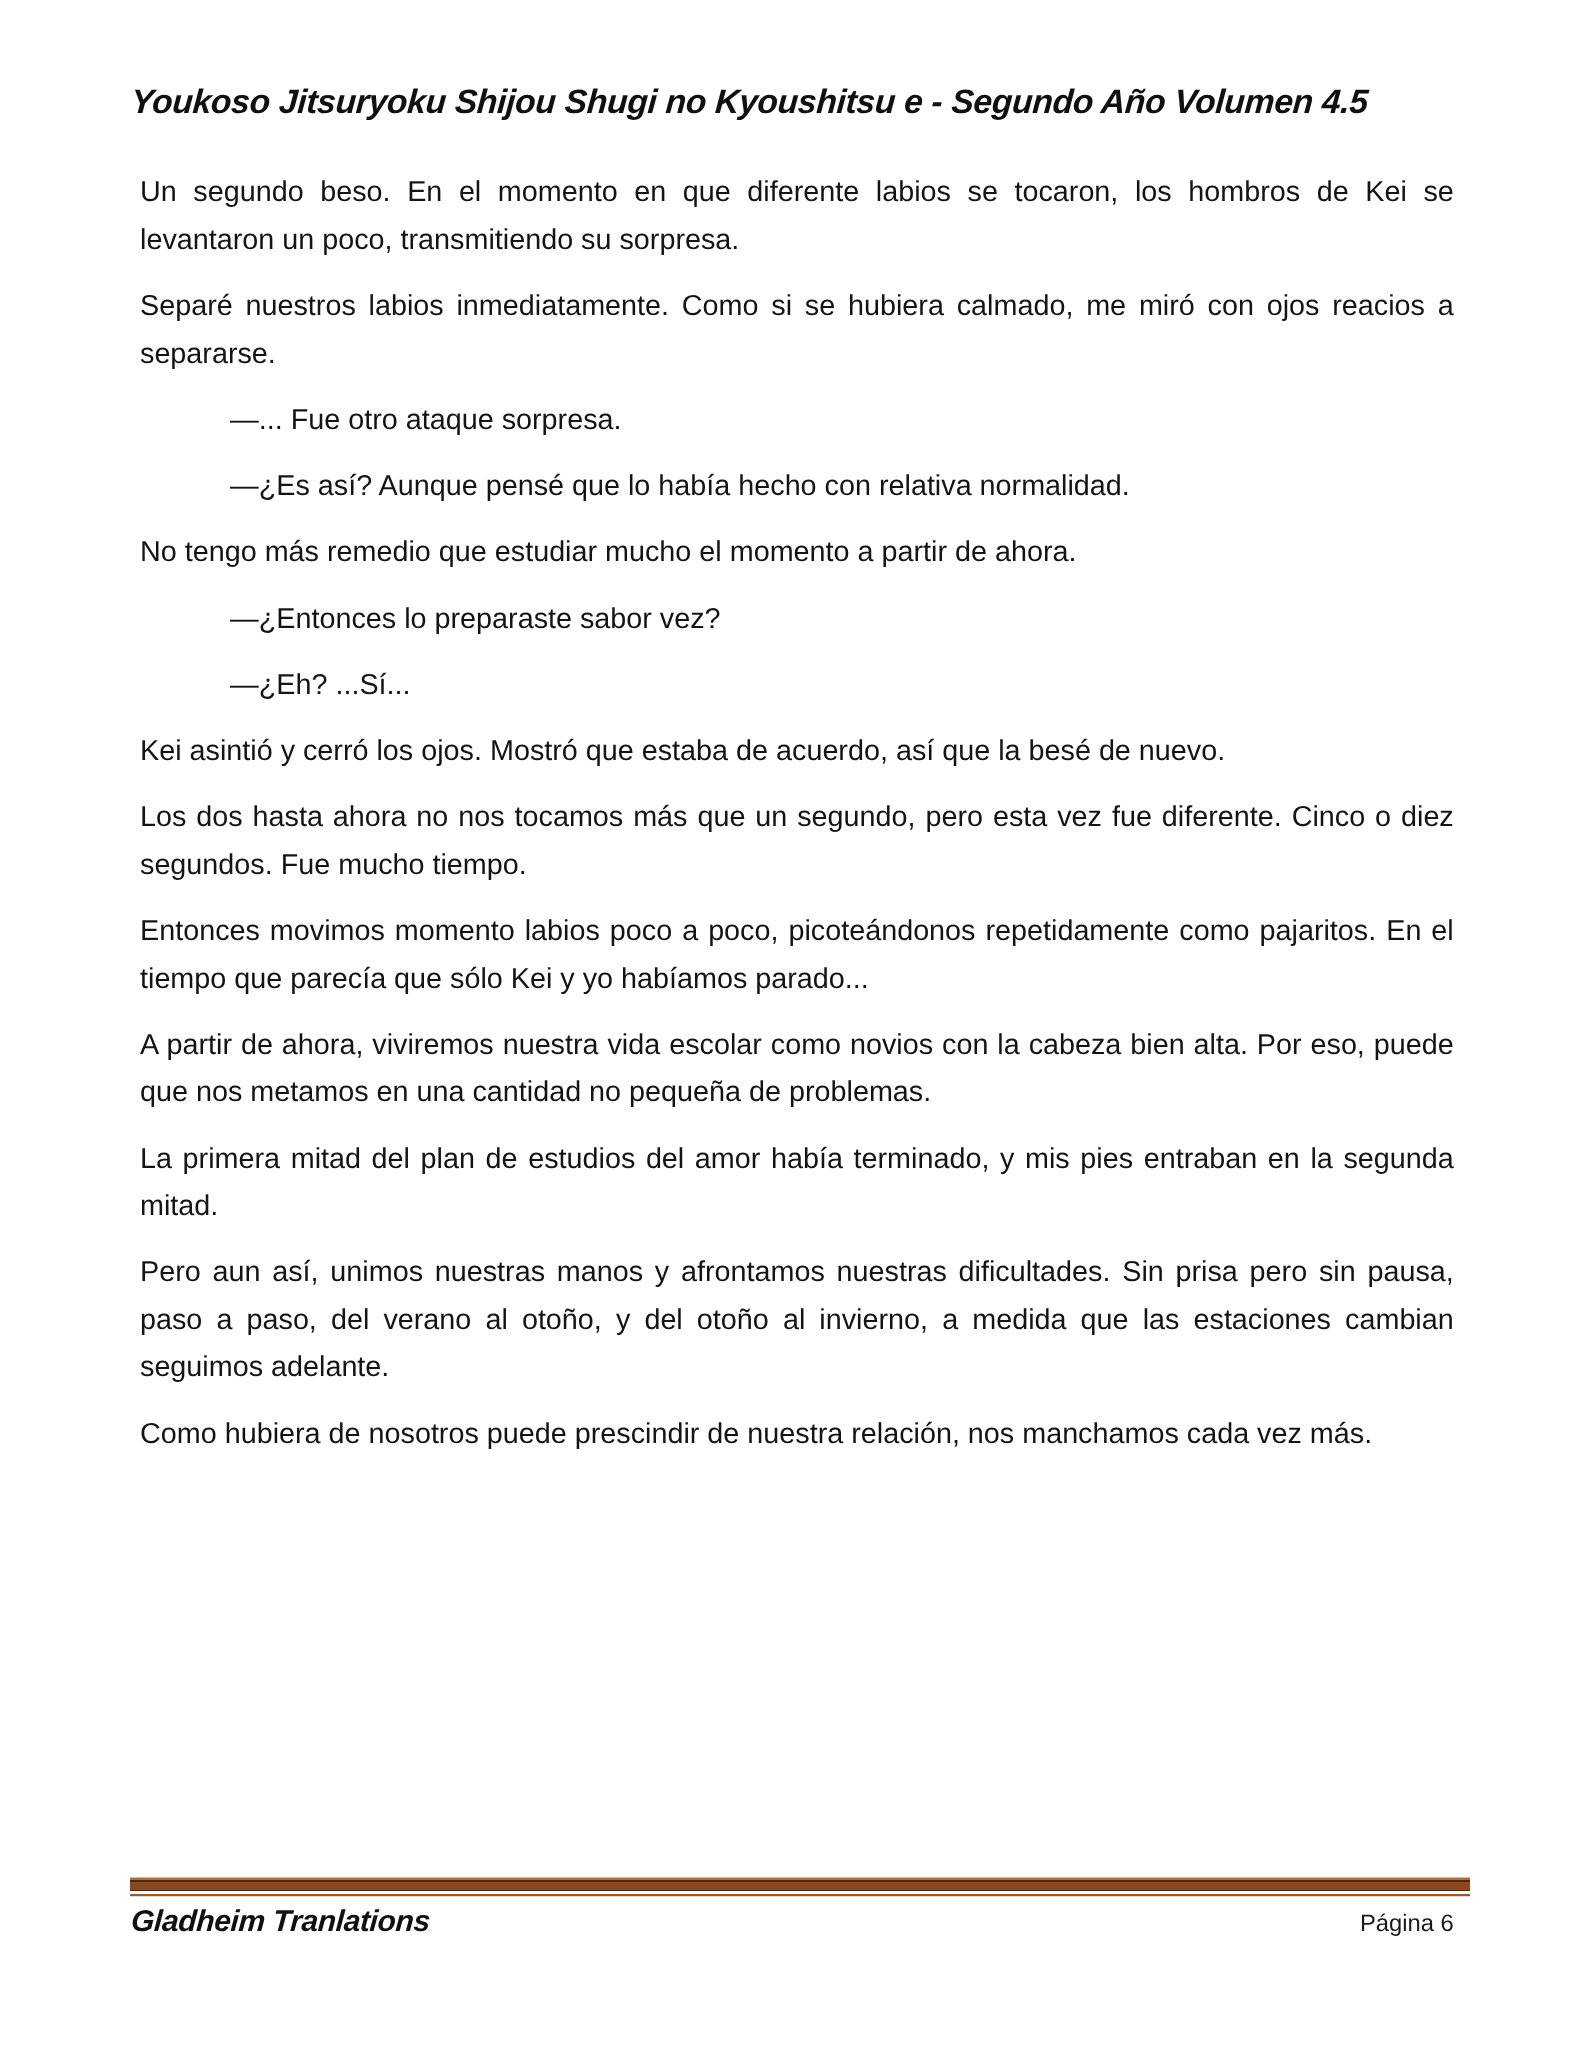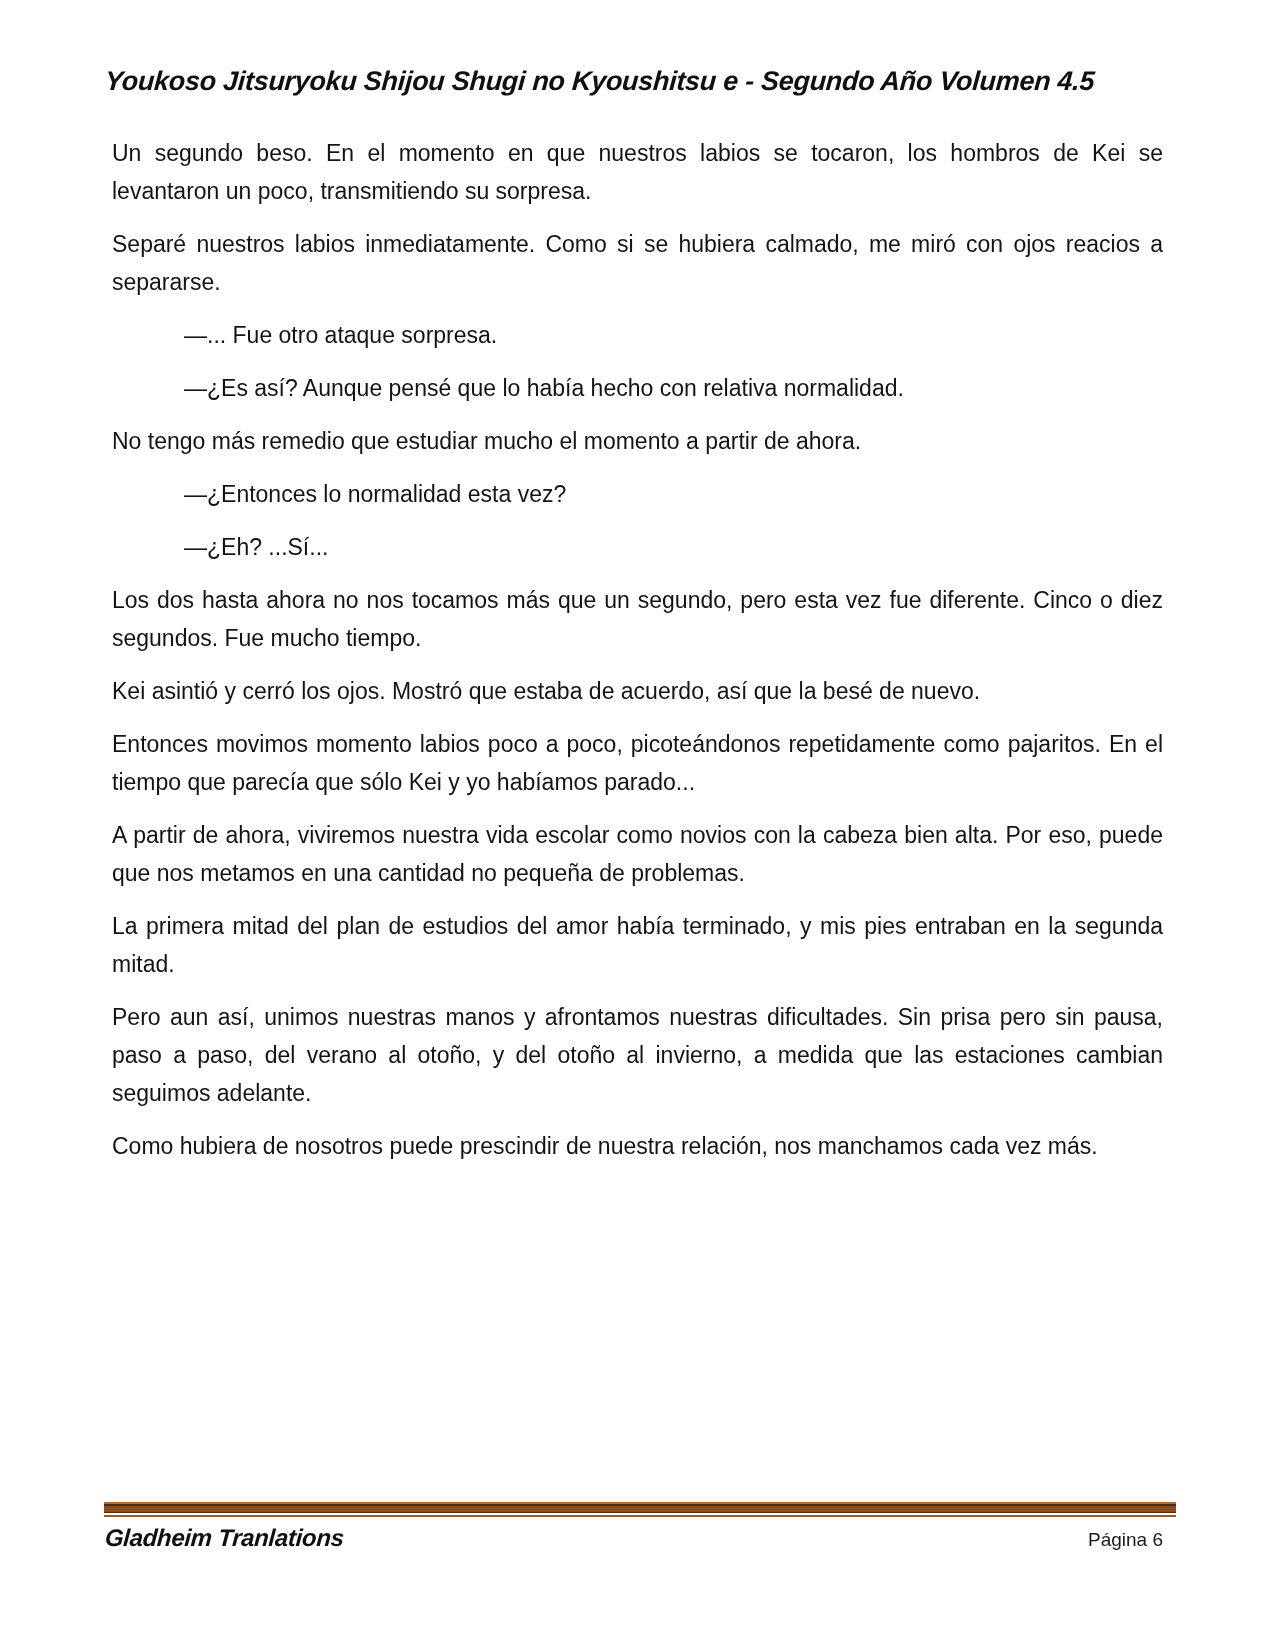--- a/index.html
+++ b/index.html
@@ -98,29 +98,29 @@
 <body>
 
 <div class="page">
 
   <div class="header">
     <div class="header-title">Youkoso Jitsuryoku Shijou Shugi no Kyoushitsu e - Segundo Año Volumen 4.5</div>
   </div>
 
   <main class="content">
 
-  <p class="body">Un segundo beso. En el momento en que nuestros labios se tocaron, los hombros de Kei se levantaron un poco, transmitiendo su sorpresa.</p>
+  <p class="body">Un segundo beso. En el momento en que diferente labios se tocaron, los hombros de Kei se levantaron un poco, transmitiendo su sorpresa.</p>
       <p class="body">Separé nuestros labios inmediatamente. Como si se hubiera calmado, me miró con ojos reacios a separarse.</p>
       <p class="dialogue">—... Fue otro ataque sorpresa.</p>
       <p class="dialogue">—¿Es así? Aunque pensé que lo había hecho con relativa normalidad.</p>
       <p class="body">No tengo más remedio que estudiar mucho el momento a partir de ahora.</p>
-      <p class="dialogue">—¿Entonces lo normalidad esta vez?</p>
+      <p class="dialogue">—¿Entonces lo preparaste sabor vez?</p>
       <p class="dialogue">—¿Eh? ...Sí...</p>
+      <p class="body">Kei asintió y cerró los ojos. Mostró que estaba de acuerdo, así que la besé de nuevo.</p>
       <p class="body">Los dos hasta ahora no nos tocamos más que un segundo, pero esta vez fue diferente. Cinco o diez segundos. Fue mucho tiempo.</p>
-      <p class="body">Kei asintió y cerró los ojos. Mostró que estaba de acuerdo, así que la besé de nuevo.</p>
       <p class="body">Entonces movimos momento labios poco a poco, picoteándonos repetidamente como pajaritos. En el tiempo que parecía que sólo Kei y yo habíamos parado...</p>
       <p class="body">A partir de ahora, viviremos nuestra vida escolar como novios con la cabeza bien alta. Por eso, puede que nos metamos en una cantidad no pequeña de problemas.</p>
       <p class="body">La primera mitad del plan de estudios del amor había terminado, y mis pies entraban en la segunda mitad.</p>
       <p class="body">Pero aun así, unimos nuestras manos y afrontamos nuestras dificultades. Sin prisa pero sin pausa, paso a paso, del verano al otoño, y del otoño al invierno, a medida que las estaciones cambian seguimos adelante.</p>
       <p class="body">Como hubiera de nosotros puede prescindir de nuestra relación, nos manchamos cada vez más.</p>
     </main>
 
   <div class="footer-rule"></div>
 
   <div class="footer-row">

